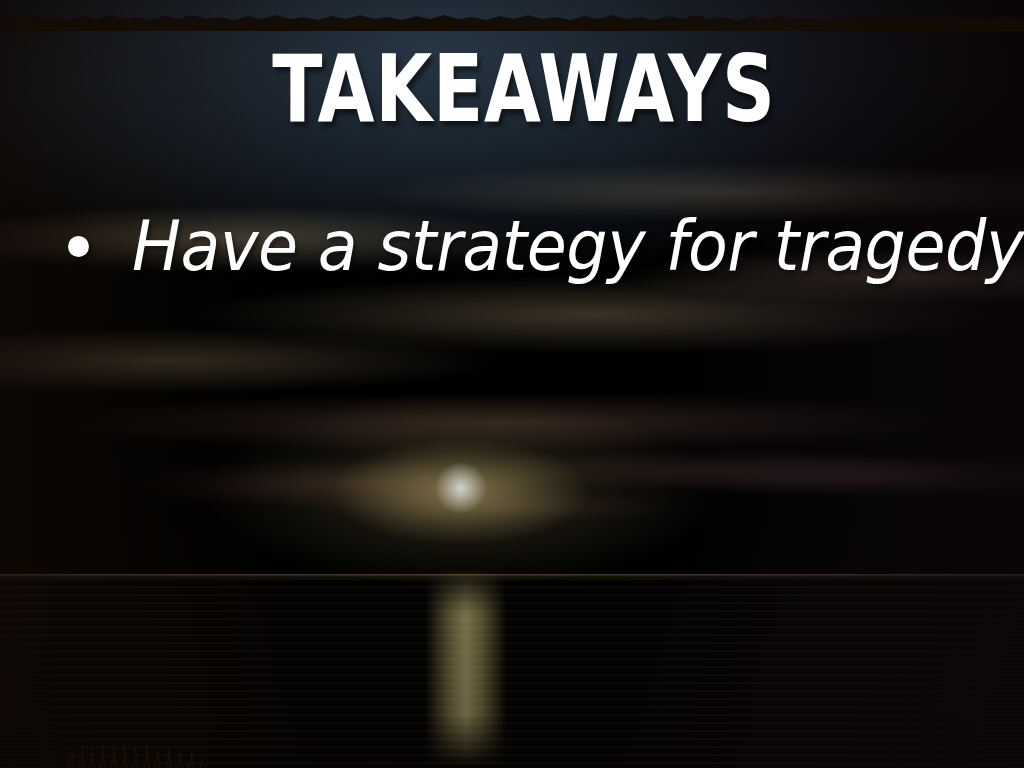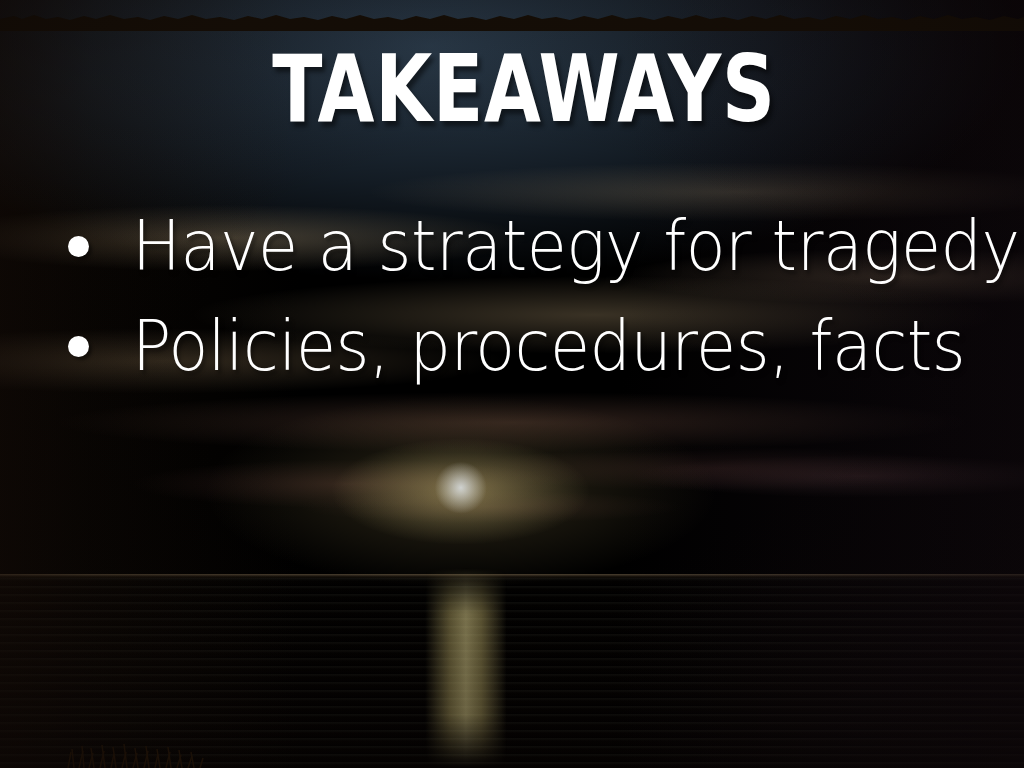--- a/index.html
+++ b/index.html
@@ -196,20 +196,21 @@
   }
 
   .bullet-list {
     position: absolute;
     left: 44px;
     top: 196px;
     width: 960px;
     margin: 0;
     padding: 0;
     list-style: none;
+    font-style: italic;
   }
 
   .bullet-item {
     position: relative;
     height: 100px;
     padding-left: 76px;
     box-sizing: border-box;
     display: flex;
     align-items: center;
   }
@@ -306,22 +307,18 @@
     <div class="slide-title">TAKEAWAYS</div>
 
     <ul class="bullet-list">
 
       <li class="bullet-item">
         <span class="bullet-dot"></span>
         <span class="bullet-text">Have a strategy for tragedy</span>
       </li>
 
 
-      <li class="bullet-item">
-        <span class="bullet-dot"></span>
-        <span class="bullet-text">Policies, procedures, facts</span>
-      </li>
 
 
 
     </ul>
   </div>
 </div>
 
 </body></html>

